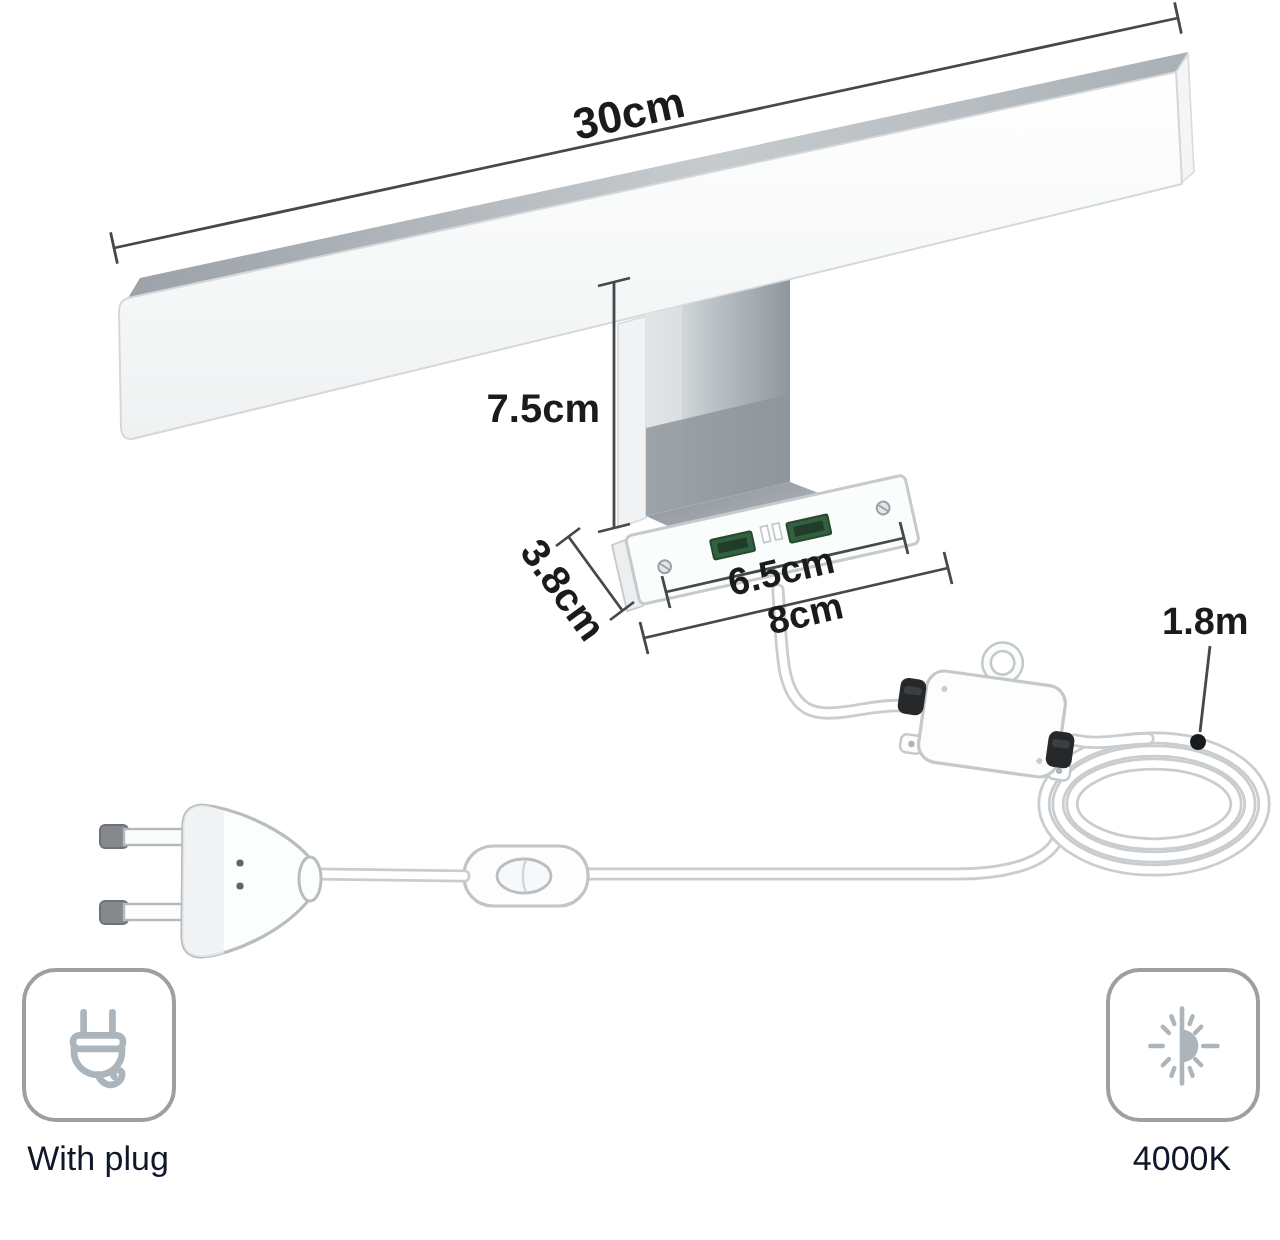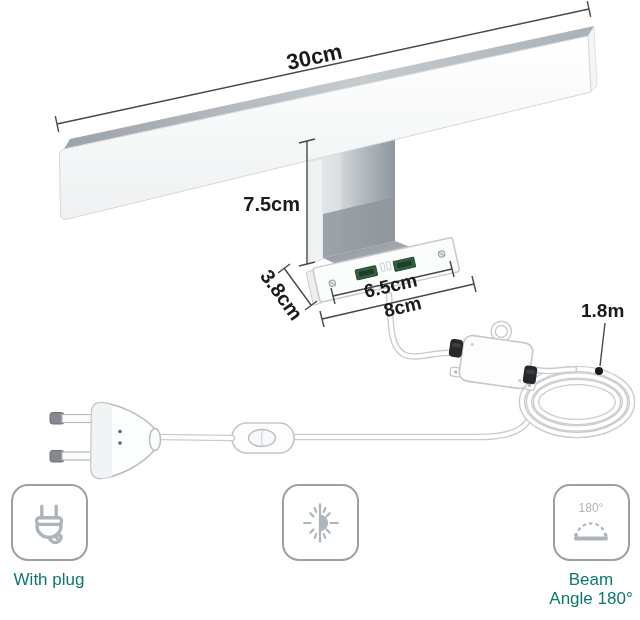--- a/index.html
+++ b/index.html
@@ -23,21 +23,21 @@
     display:flex; justify-content:space-between; padding:0 3px;
   }
   .feature { width:92px; display:flex; flex-direction:column; align-items:center; }
   .feature-box {
     width:77px; height:77px; box-sizing:border-box;
     border:2.5px solid #9aa0a3; border-radius:17px; background:#ffffff;
     display:flex; align-items:center; justify-content:center;
   }
   .feature-label {
     margin-top:9px; font-size:17px; line-height:19px;
-    color:#0f766e; text-align:center;
+    color:#0f172a; text-align:center;
   }
   .feature-label span { display:block; white-space:nowrap; }
   .ficon { display:block; }
   .ic-stroke { fill:none; stroke:#abb5bb; stroke-width:3.5; stroke-linecap:round; stroke-linejoin:round; }
   .ic-fill   { fill:#abb5bb; stroke:none; }
   .ic-text   { fill:#abb5bb; font-family:"Liberation Sans", sans-serif; }
   .ic-serif  { fill:#9da8ae; font-family:"Liberation Serif", serif; }
 </style>
 </head>
 <body>
@@ -228,35 +228,21 @@
               <path d="M19.5,40.5 L21,36.5"></path>
             <path d="M35,15 L31.8,18.2"></path>
               <path d="M35,35 L31.8,31.8"></path>
               <path d="M36,25 L43.5,25"></path>
             <path d="M30.5,9.5 L29,13.5"></path>
               <path d="M30.5,40.5 L29,36.5"></path>
           </g>
         </svg>
       </div>
       <div class="feature-label">
+        <span>4000K</span>
       </div>
     </div>
 
-    <div class="feature">
-      <div class="feature-box">
-        <svg class="ficon" width="48" height="48" viewBox="0 0 50 50">
-          <text class="ic-text" x="25" y="14" font-size="12.5" text-anchor="middle">180°</text>
-          <path d="M10,39.5 A15,14 0 0 1 40,39.5" fill="none" stroke="#abb5bb" stroke-width="2.2" stroke-dasharray="3.8 3"></path>
-          <rect class="ic-fill" x="7.5" y="39" width="35" height="4.2" rx="1.2"></rect>
-          <rect class="ic-fill" x="7.5" y="35.8" width="3" height="3.4"></rect>
-          <rect class="ic-fill" x="39" y="35.8" width="3" height="3.4"></rect>
-        </svg>
-      </div>
-      <div class="feature-label">
-        <span>Beam</span>
-        <span>Angle 180°</span>
-      </div>
-    </div>
 
 
 
   </div>
 </div>
 
 </body></html>

